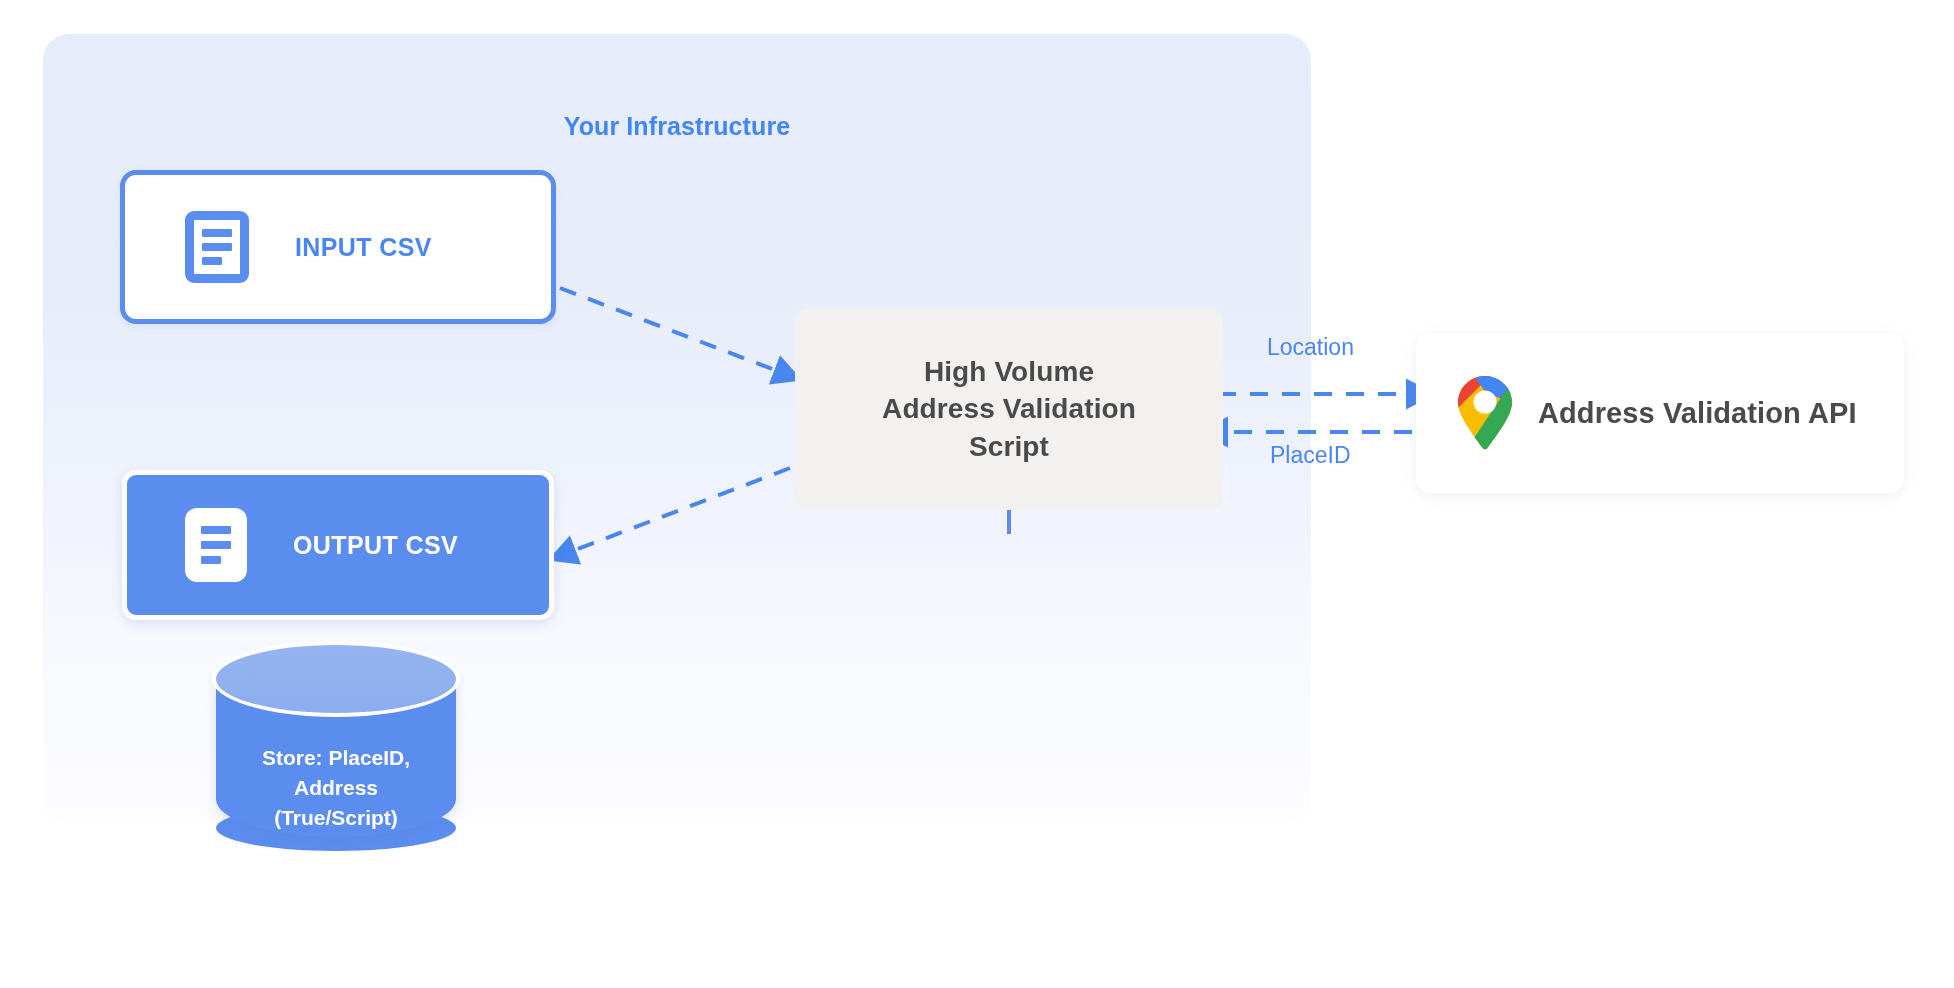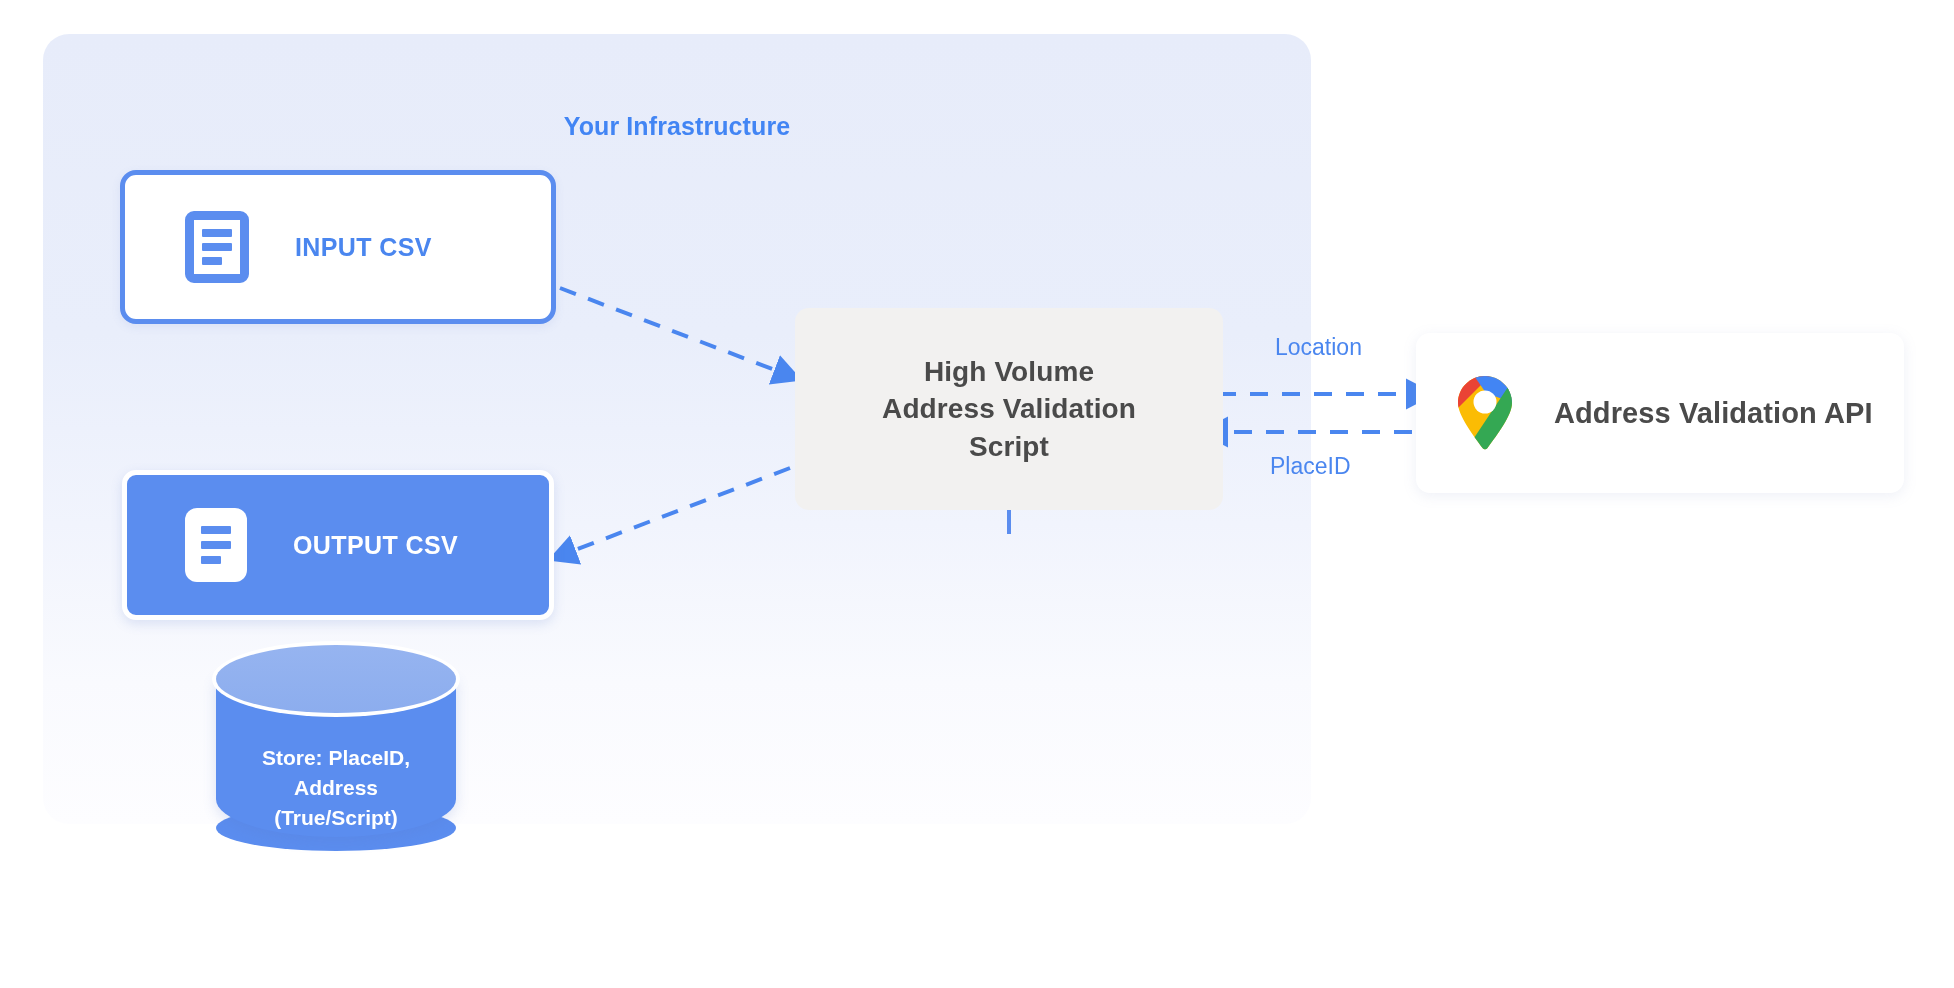--- a/index.html
+++ b/index.html
@@ -226,35 +226,35 @@
     box-shadow: 0 3px 14px rgba(120,140,190,0.13);
     display: flex;
     align-items: center;
     padding-left: 40px;
     box-sizing: border-box;
   }
   .api-label {
     color: #4a4a4a;
     font-size: 29px;
     font-weight: bold;
-    margin-left: 40px;
+    margin-left: 24px;
     letter-spacing: 0.1px;
   }
   .maps-pin { flex: 0 0 auto; width: 58px; height: 76px; }
 
   
   .edge-label {
     position: absolute;
     color: #4a86ef;
     font-size: 23px;
     font-weight: normal;
     white-space: nowrap;
   }
-  .label-location { left: 1267px; top: 334px; margin-left: 8px; }
-  .label-placeid  { left: 1270px; top: 453px; }
+  .label-location { left: 1267px; top: 334px; }
+  .label-placeid  { left: 1270px; top: 442px; }
 
   
   .cylinder {
     position: absolute;
     left: 216px;
     top: 645px;
     width: 200px;
     height: 215px;
   }
   .cyl-body {

